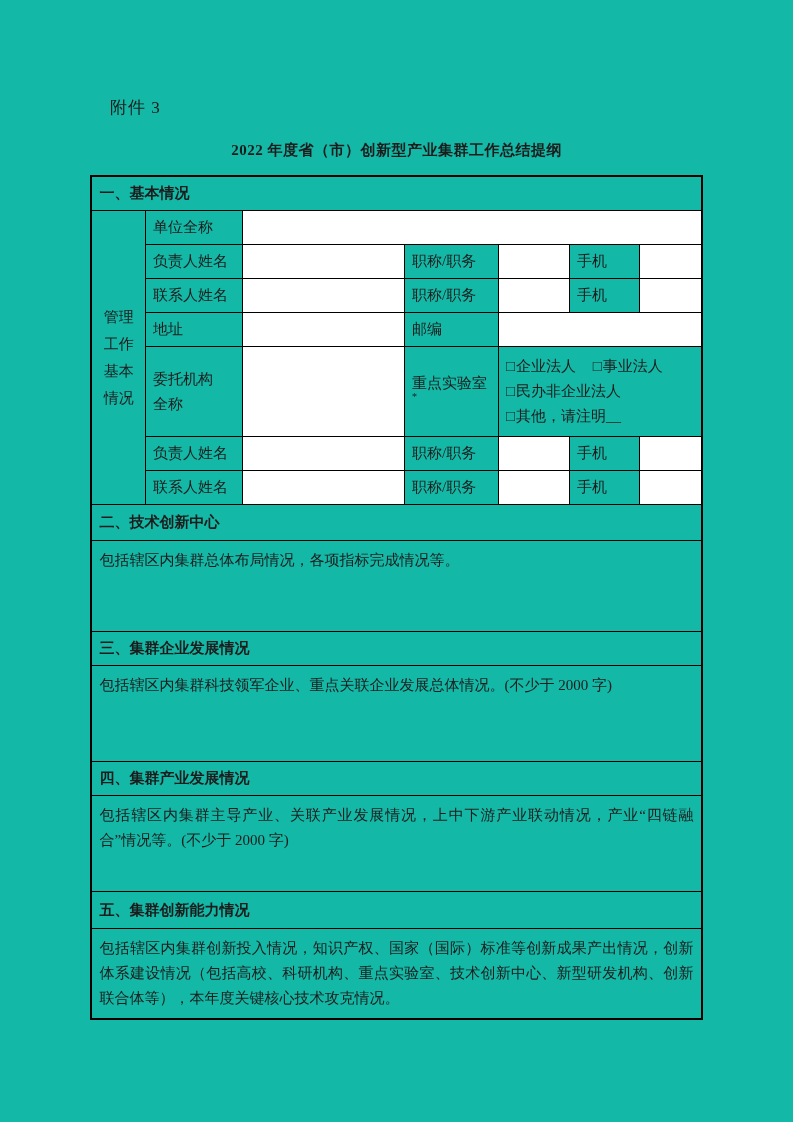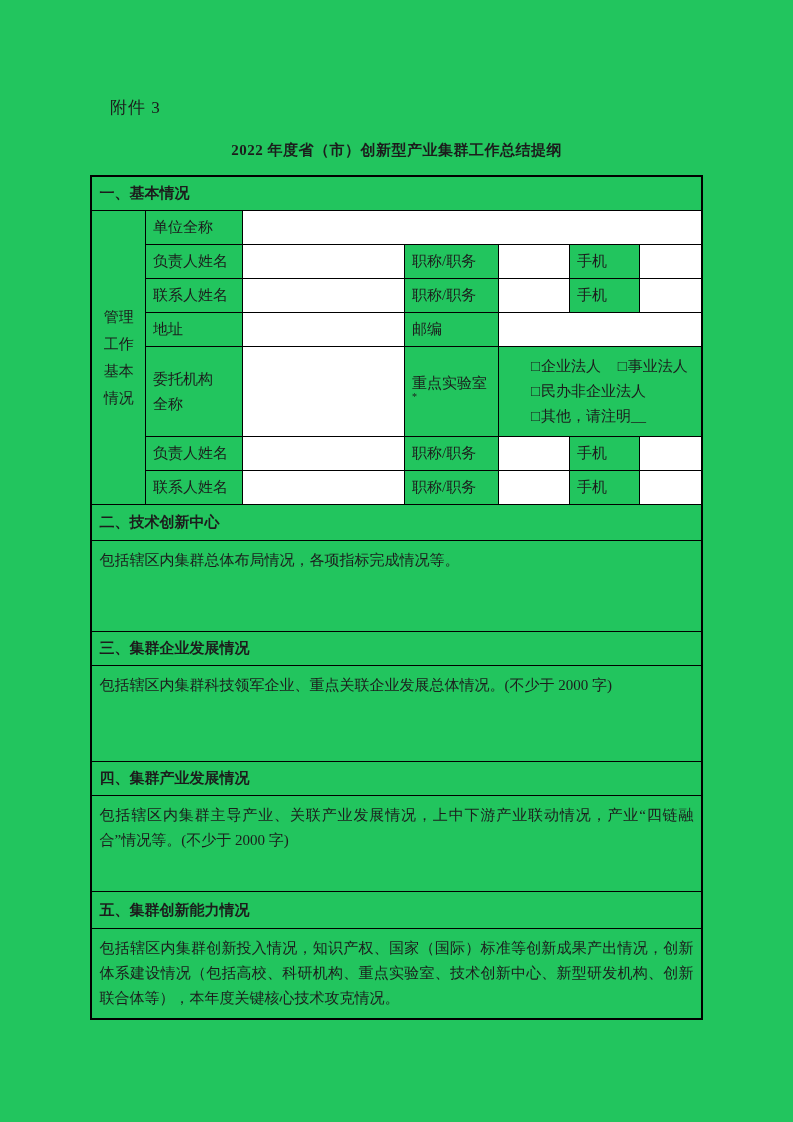--- a/index.html
+++ b/index.html
@@ -1,19 +1,19 @@
 <!DOCTYPE html>
 <html><head>
 <meta charset="utf-8">
 <style>
   html,body { margin:0; padding:0; background:#ffffff; }
   .page {
     position:relative;
     width:793px; height:1122px;
-    background:#22c55e;
+    background:#14b8a6;
     color:#1c1c1c;
     font-family:"Liberation Serif","DejaVu Serif",serif;
     overflow:hidden;
     box-sizing:border-box;
   }
   .attachment {
     padding-top:96px;
     margin-left:110px;
     font-size:17px;
     letter-spacing:1px;
@@ -63,21 +63,21 @@
     vertical-align:top;
     padding:5px 9px;
     line-height:25px;
     text-align:justify;
   }
   td.chk-cell {
     vertical-align:middle;
     padding:3px 4px 3px 7px;
     line-height:25px;
   }
-  .chk-line { white-space:nowrap;margin-left:25px; }
+  .chk-line { white-space:nowrap; }
   .opt { display:inline-block; }
   .opt.gap { margin-right:13px; }
   .box { margin-right:1px; }
   sup.mark { font-size:10px; vertical-align:super; line-height:0; }
 </style>
 </head>
 <body>
 
 <div class="page">
 

